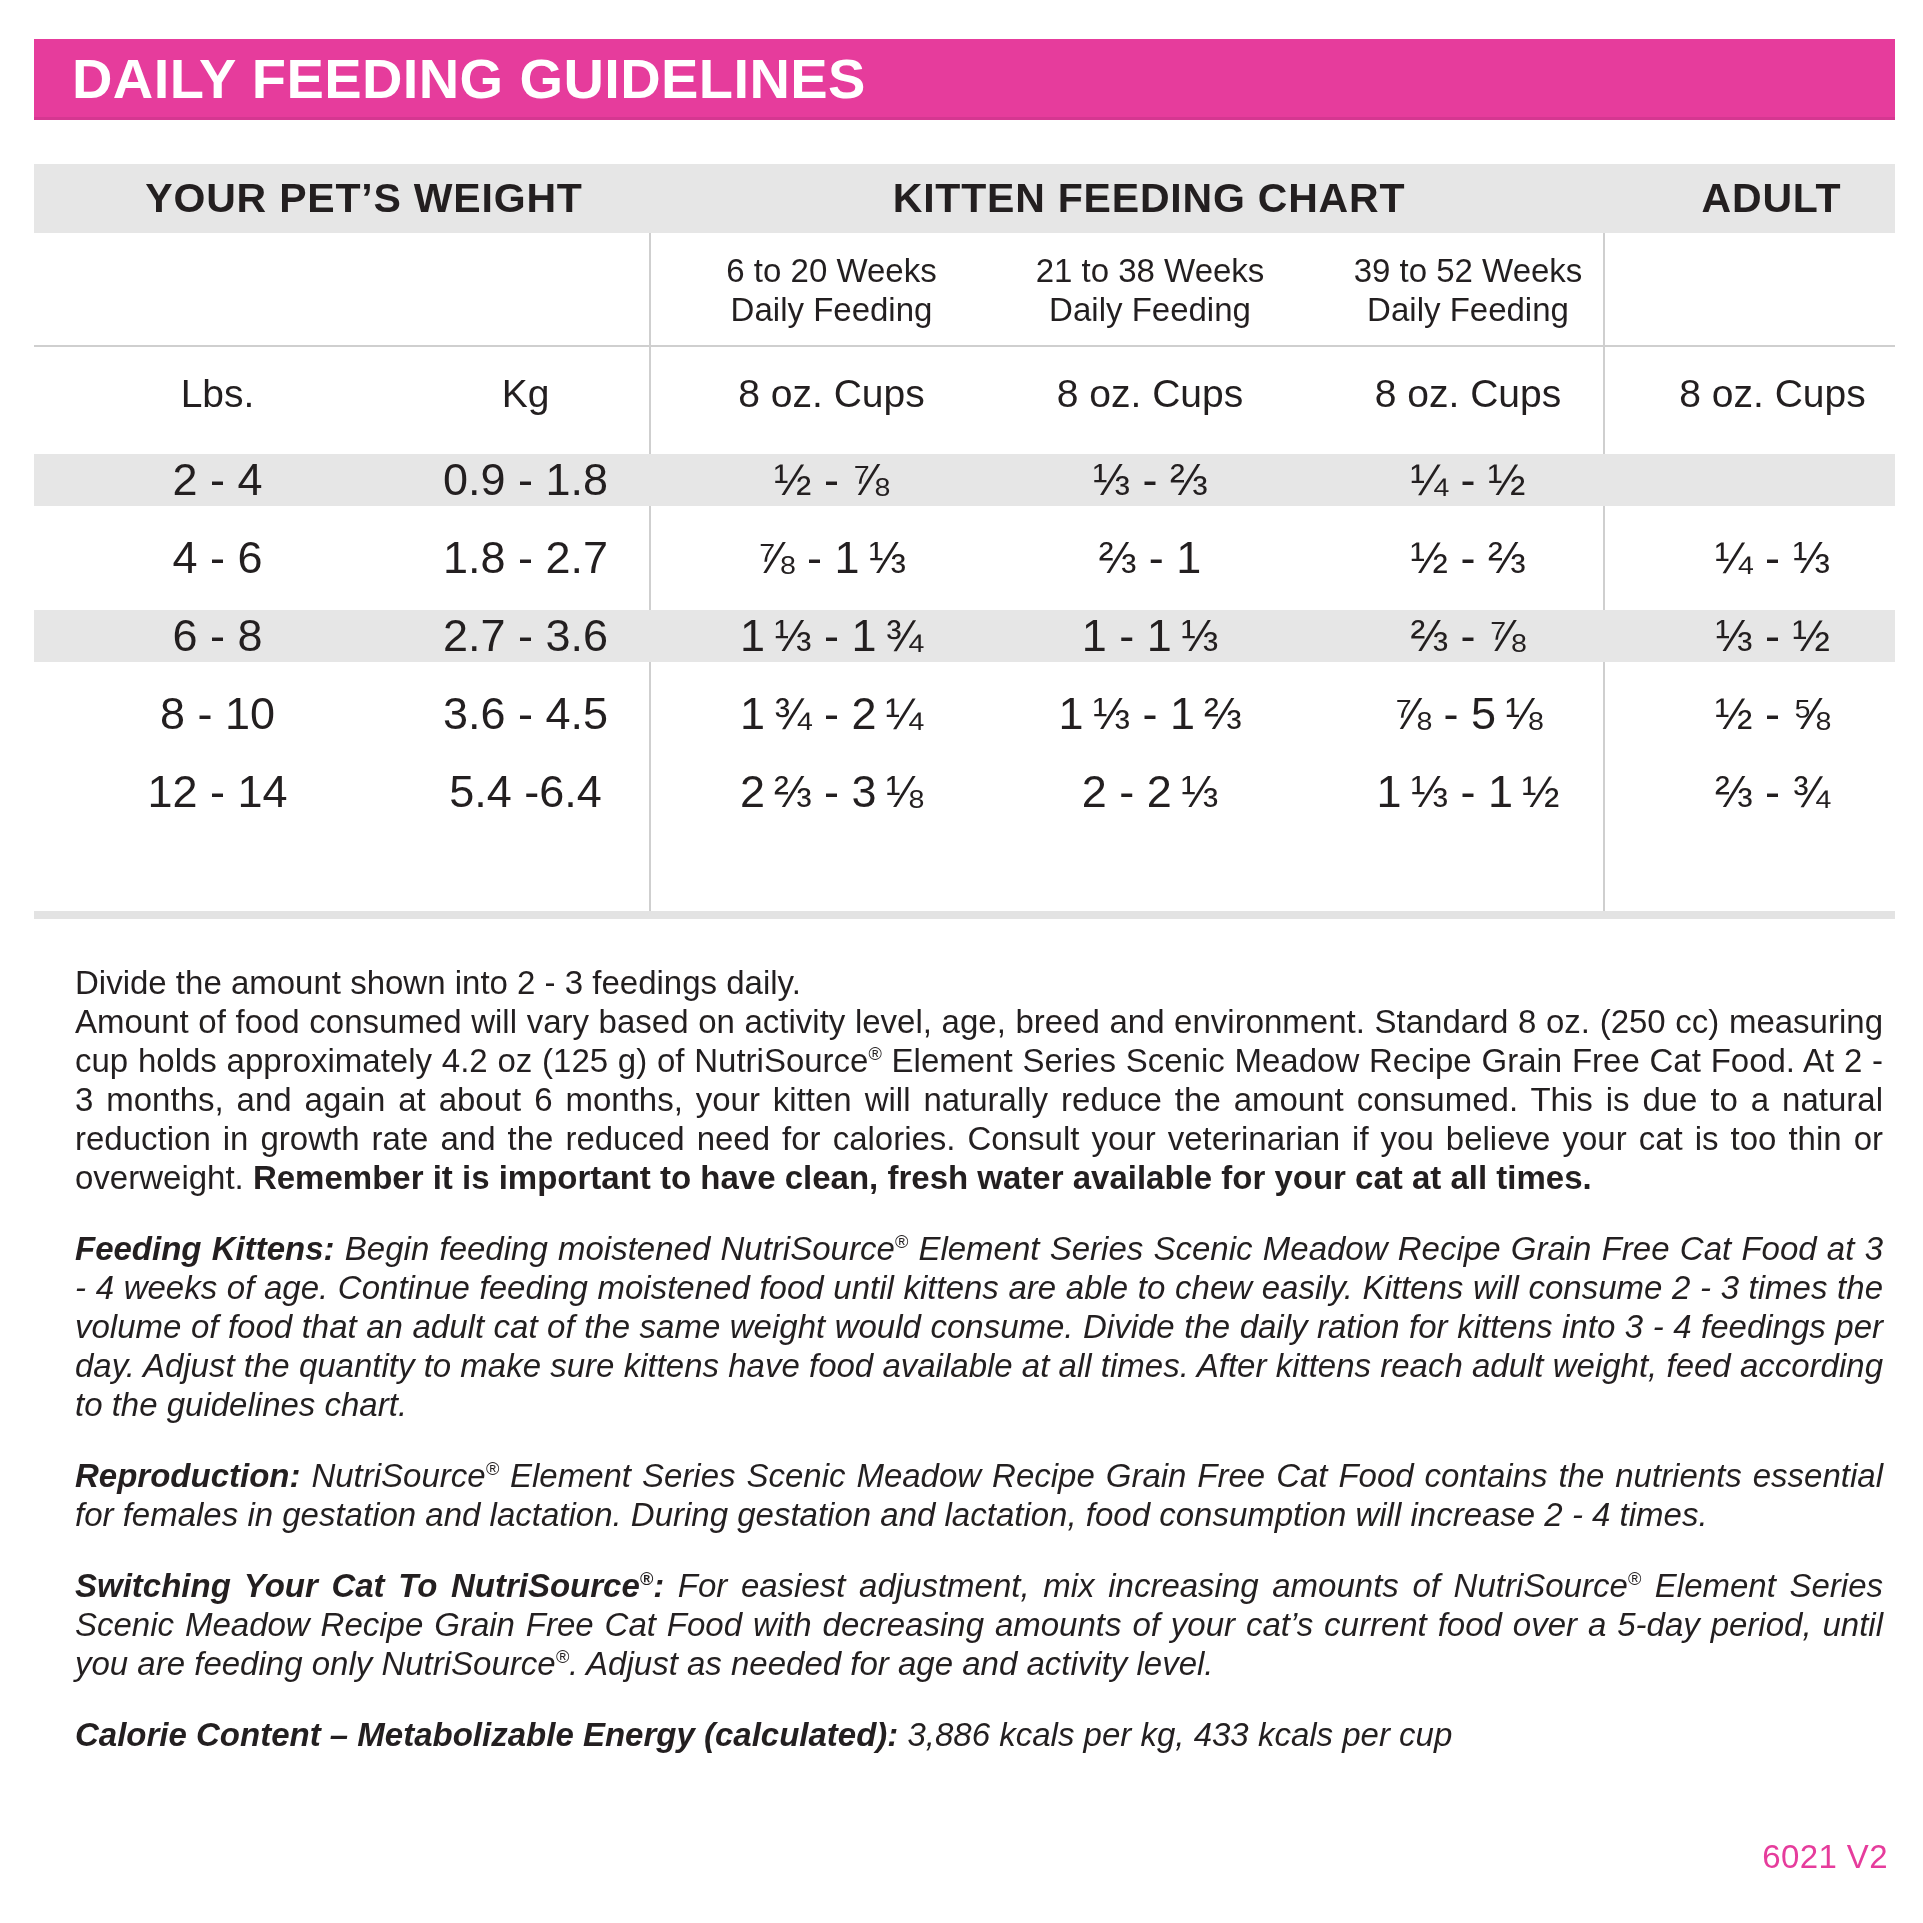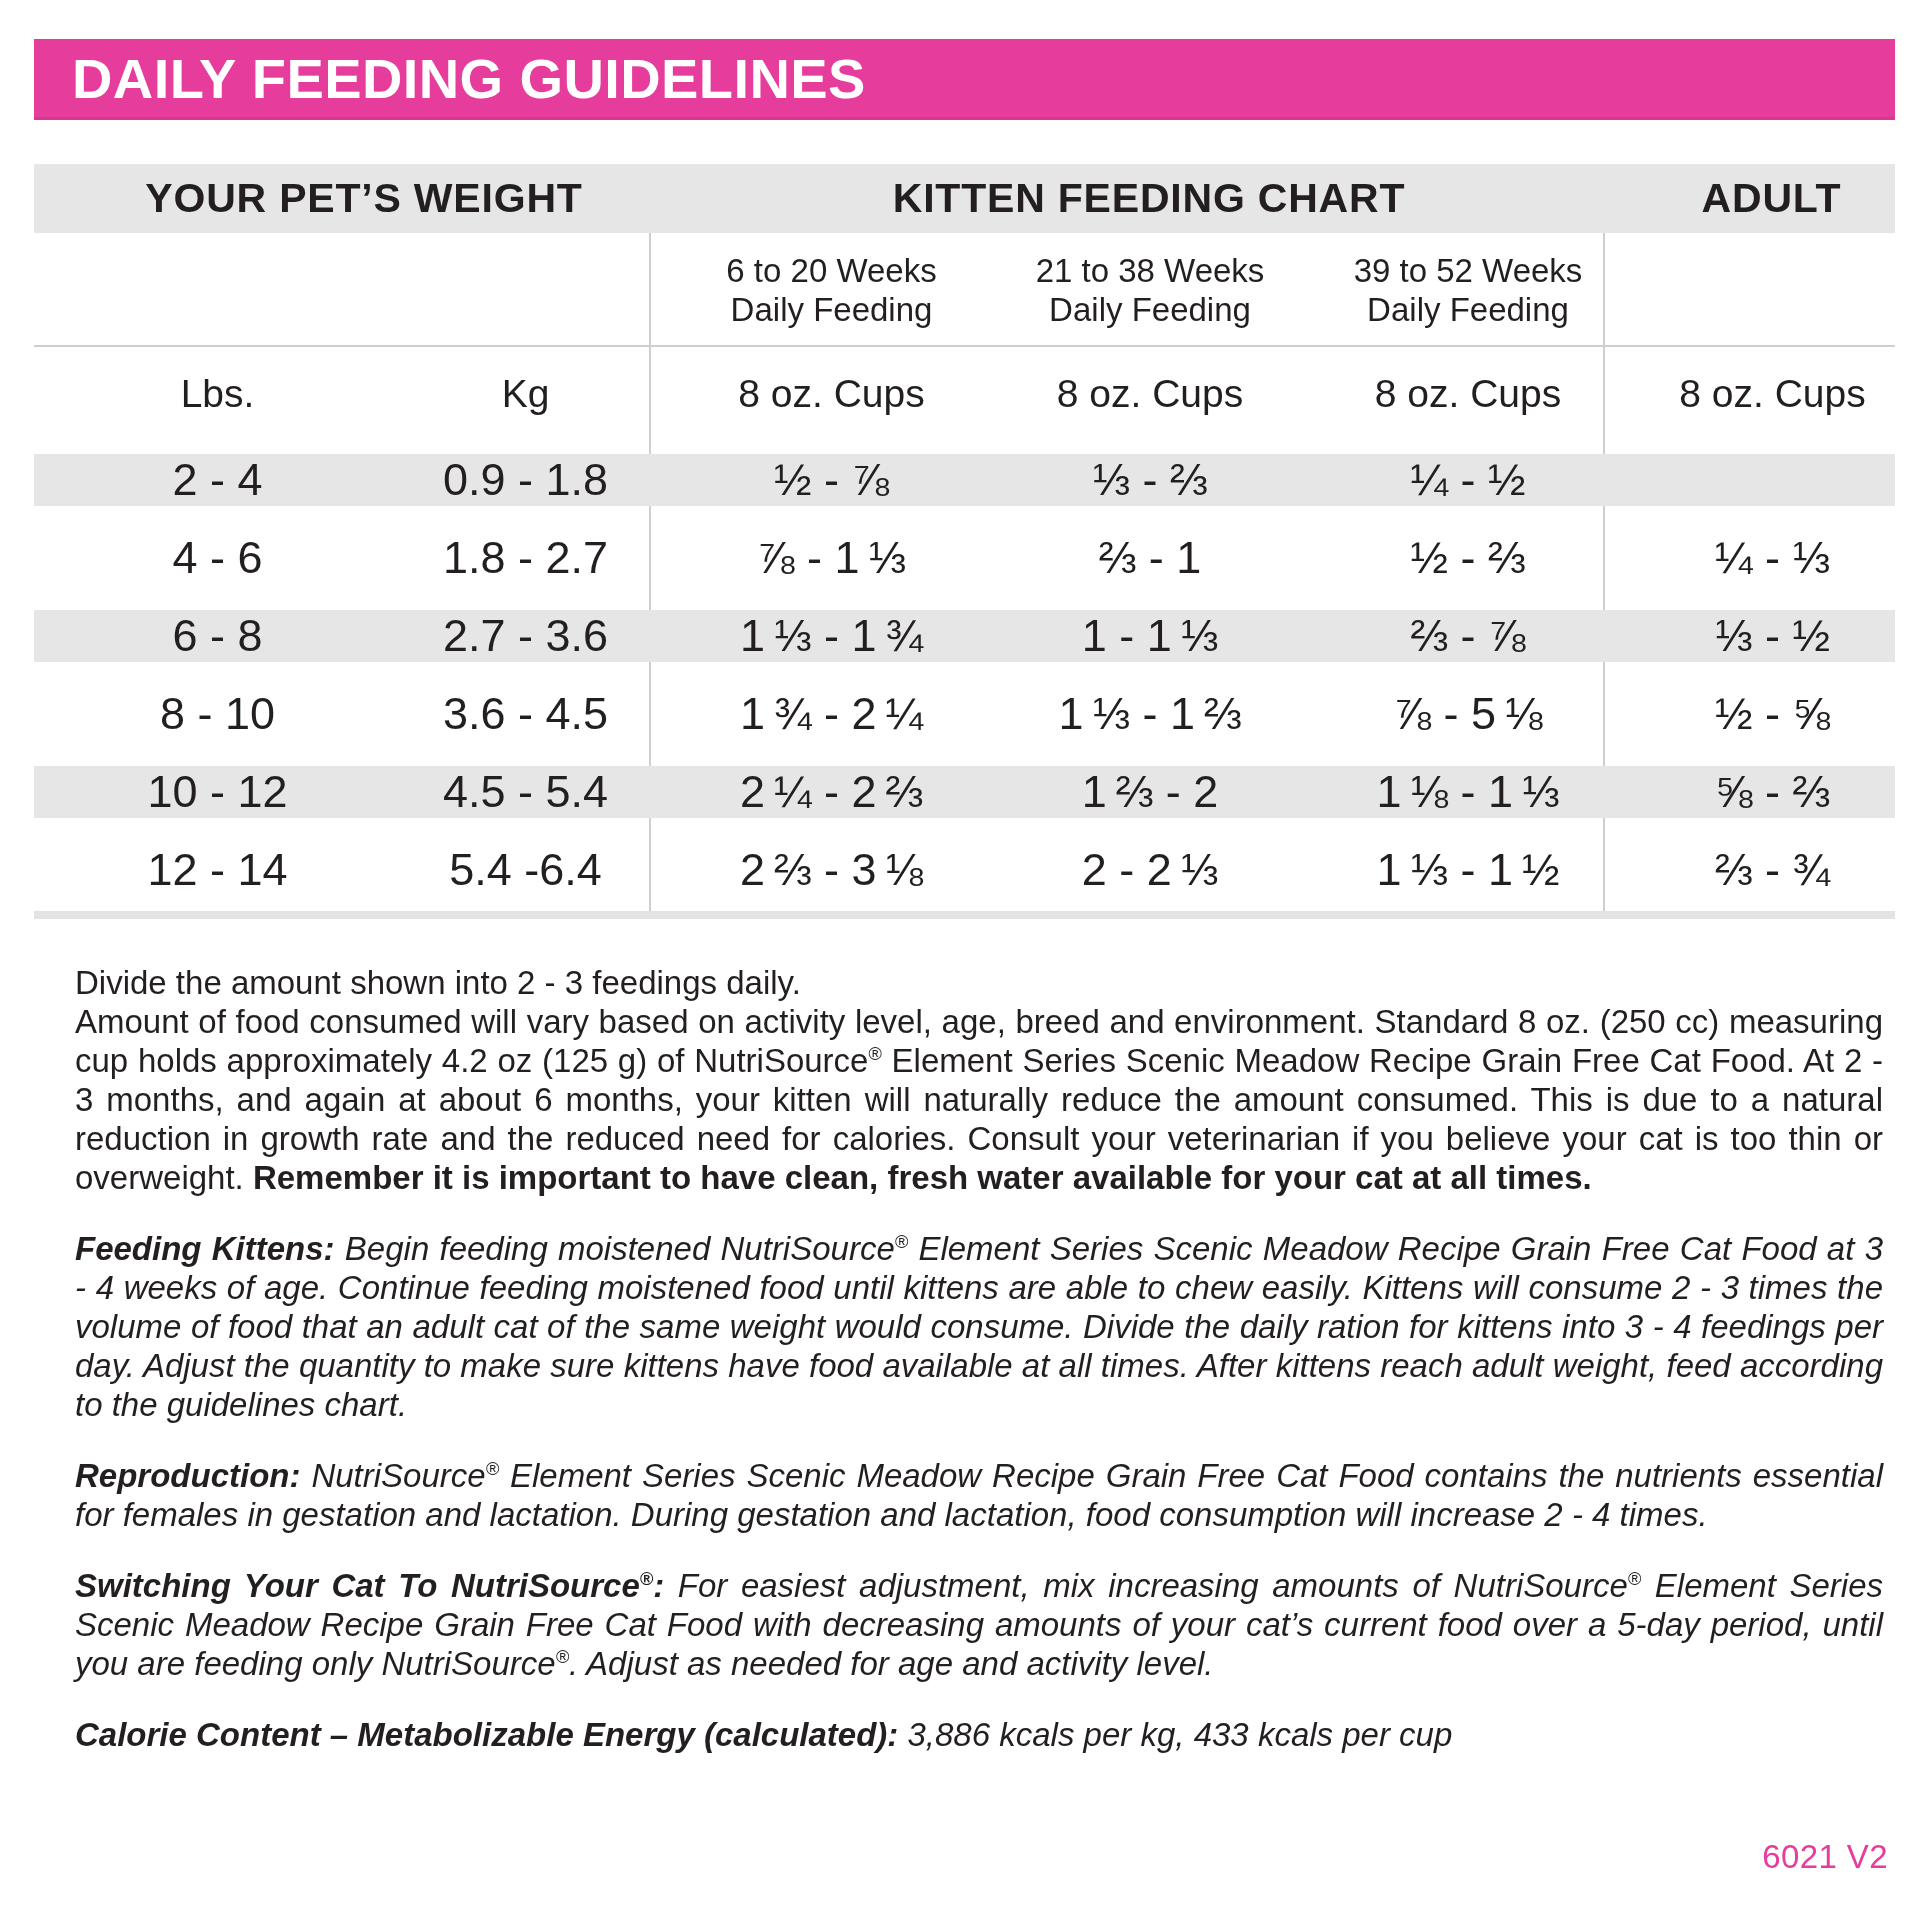--- a/index.html
+++ b/index.html
@@ -125,28 +125,20 @@
       <div class="tc">⅓ - ½</div>
     </div>
     <div class="trow data">
       <div class="tc">8 - 10</div>
       <div class="tc">3.6 - 4.5</div>
       <div class="tc">1 ¾ - 2 ¼</div>
       <div class="tc">1 ⅓ - 1 ⅔</div>
       <div class="tc">⅞ - 5 ⅛</div>
       <div class="tc">½ - ⅝</div>
     </div>
-    <div class="trow data stripe">
-      <div class="tc">10 - 12</div>
-      <div class="tc">4.5 - 5.4</div>
-      <div class="tc">2 ¼ - 2 ⅔</div>
-      <div class="tc">1 ⅔ - 2</div>
-      <div class="tc">1 ⅛ - 1 ⅓</div>
-      <div class="tc">⅝ - ⅔</div>
-    </div>
     <div class="trow data">
       <div class="tc">12 - 14</div>
       <div class="tc">5.4 -6.4</div>
       <div class="tc">2 ⅔ - 3 ⅛</div>
       <div class="tc">2 - 2 ⅓</div>
       <div class="tc">1 ⅓ - 1 ½</div>
       <div class="tc">⅔ - ¾</div>
     </div>
   </section>
 

